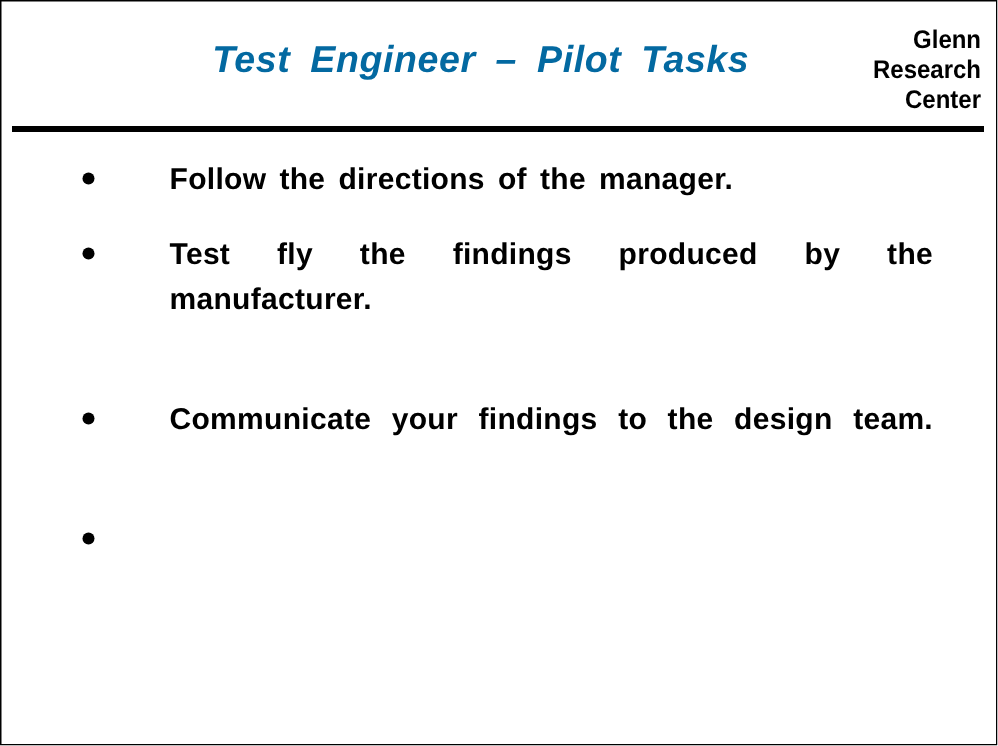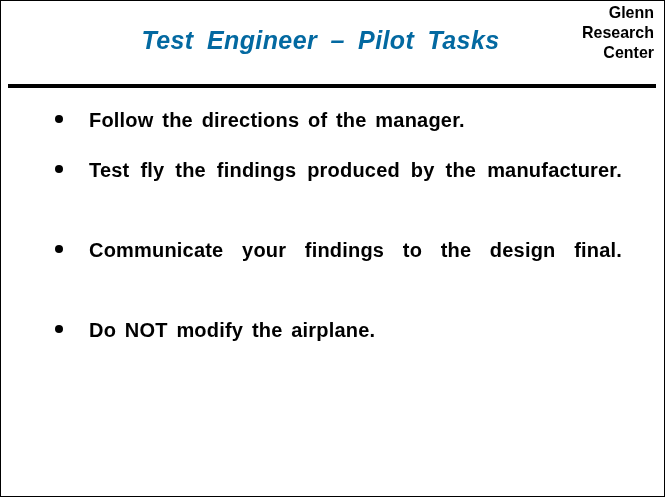--- a/index.html
+++ b/index.html
@@ -60,21 +60,21 @@
     letter-spacing: 0.4px;
     word-spacing: 6px;
     color: #0369a1;
     white-space: nowrap;
   }
 
   
   #center-name {
     position: absolute;
     right: 10px;
-    top: 2px;
+    top: 16px;
     width: 110px;
     text-align: right;
     font-family: "Liberation Sans", sans-serif;
     font-weight: bold;
     font-size: 17px;
     line-height: 20px;
     color: #000000;
   }
   #center-name div {
     white-space: nowrap;
@@ -95,21 +95,21 @@
   
   #bullet-list {
     position: absolute;
     left: 0;
     top: 104px;
     width: 663px;
   }
 
   .bullet-item {
     position: relative;
-    padding-left: 88px;
+    padding-left: 112px;
     padding-right: 42px;
     margin-bottom: 20px;
     min-height: 26px;
   }
 
   .bullet-marker {
     position: absolute;
     left: 54px;
     top: 10px;
     width: 8px;
@@ -169,24 +169,23 @@
       <div class="bullet-text single-line">Follow  the  directions  of  the  manager.</div>
     </div>
 
     <div class="bullet-item">
       <span class="bullet-marker"></span>
       <div class="bullet-text">Test  fly  the  findings  produced  by  the  manufacturer.</div>
     </div>
 
     <div class="bullet-item">
       <span class="bullet-marker"></span>
-      <div class="bullet-text">Communicate  your  findings  to  the  design  final.</div>
+      <div class="bullet-text">Communicate  your  findings  to  the  design  team.</div>
     </div>
 
     <div class="bullet-item">
       <span class="bullet-marker"></span>
-      <div class="bullet-text single-line">Do  NOT  modify  the  airplane.</div>
     </div>
 
 
   </div>
 
 </div>
 
 </body></html>

